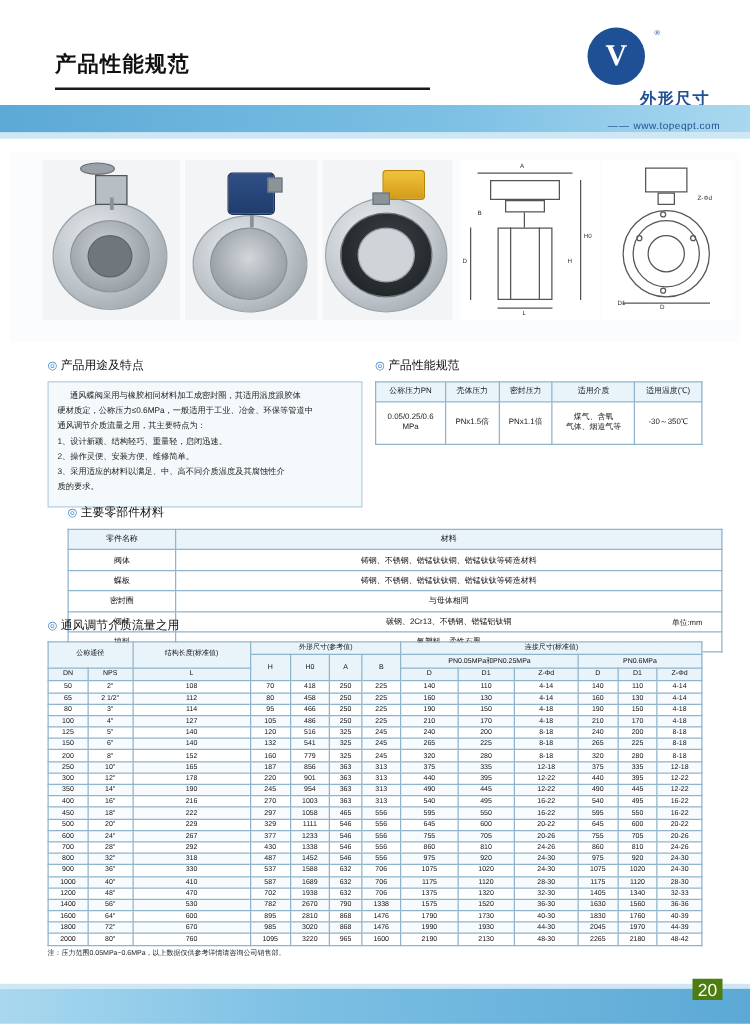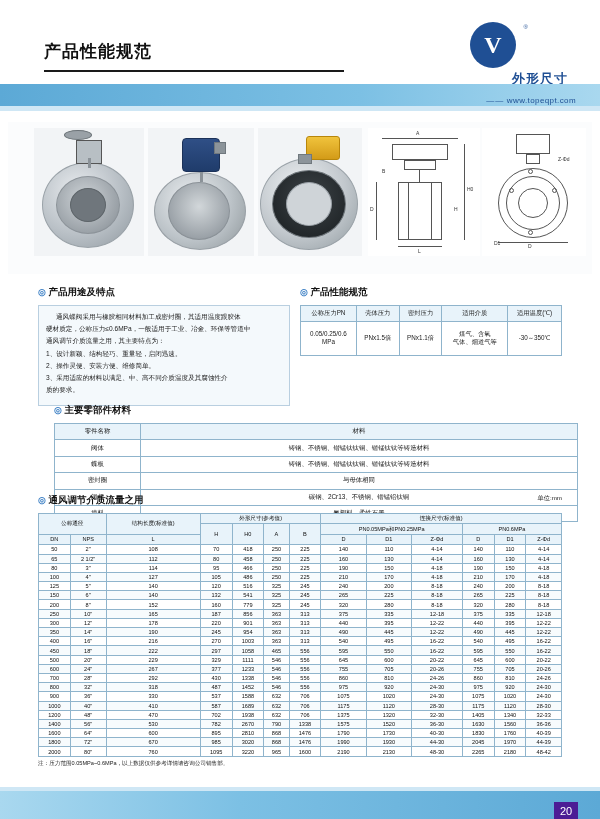--- a/index.html
+++ b/index.html
@@ -77,21 +77,21 @@
   .d1 { left:360px; width:112px; height:128px; }
   .d2 { left:474px; width:104px; height:128px; }
 
   
   .disc {
     position:absolute; border-radius:50%;
   }
 
   
   .sec-h {
-    font-size:9.5px; font-weight:bold; color:#111;
+    font-size:9.5px; font-weight:normal; color:#111;
   }
   .sec-h .dot { color:#3b7fc4; font-size:9px; }
 
   
   .usage-wrap { position:absolute; left:38px; top:286px; width:252px; }
   .usage-box {
     margin-top:6px; border:1px solid #b9cfe0; background:#f4f9fc;
     padding:6px 7px 7px 7px;
     font-size:6.6px; line-height:1.55; color:#222;
   }
@@ -137,23 +137,23 @@
   .note {
     margin-top:3px; font-size:5.6px; color:#222; line-height:1.4;
   }
 
   
   .foot-band {
     position:absolute; left:0; bottom:0; width:600px; height:28px;
     background:linear-gradient(90deg,#a9d8ef 0%, #7cc0e4 40%, #5ca9d6 100%);
   }
   .pageno {
-    position:absolute; right:22px; bottom:0;
-    width:24px; height:17px; background:#4c1d95; color:#fff;
-    font-size:11px; display:flex; align-items:center; justify-content:center;
+    position:absolute; right:22px; bottom:19px;
+    width:24px; height:17px; background:#4d7c0f; color:#fff;
+    font-size:14px; display:flex; align-items:center; justify-content:center;
   }
   .foot-rule {
     position:absolute; left:0; bottom:28px; width:600px; height:4px; background:#cfe7f5;
   }
 
   
   .ln { position:absolute; background:#555; }
   .cir { position:absolute; border:1px solid #555; border-radius:50%; }
   .rect { position:absolute; border:1px solid #555; }
   .dim-t { position:absolute; font-size:5px; color:#333; font-family:"Liberation Sans", sans-serif;}

